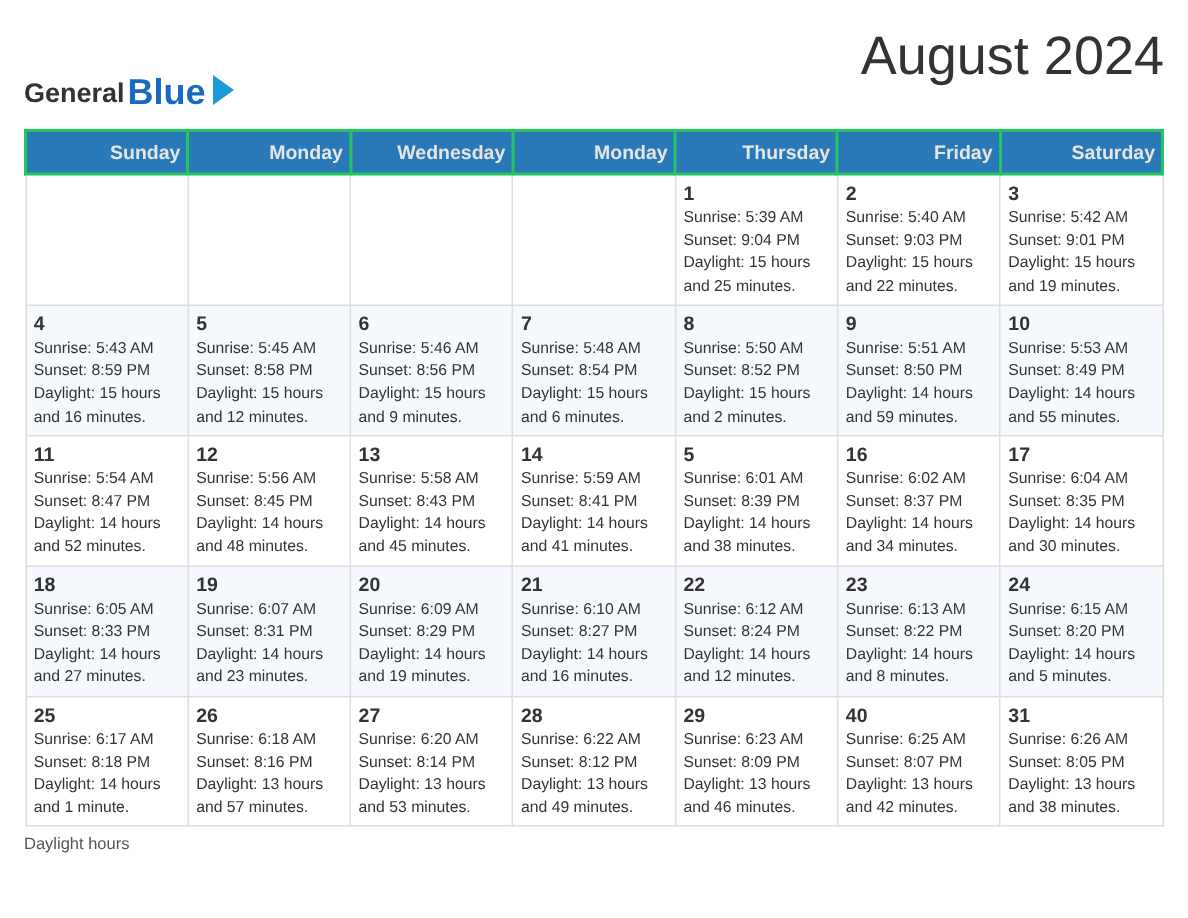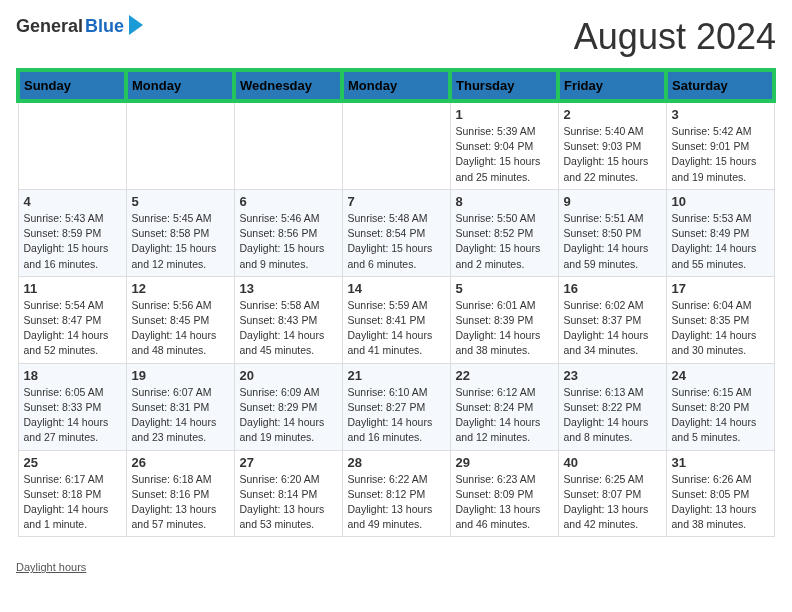--- a/index.html
+++ b/index.html
@@ -13,46 +13,47 @@
     .header-area {
       display: flex;
       justify-content: space-between;
       align-items: flex-start;
       margin-bottom: 10px;
     }
     .logo {
       display: flex;
       flex-direction: column;
       align-items: flex-end;
+      margin-top: 32px;
     }
     .title-area {
       text-align: center;
     }
     .main-title {
       font-size: 36px;
       font-weight: normal;
       color: #333;
     }
     .subtitle {
       font-size: 16px;
       color: #555;
     }
     .calendar {
       width: 100%;
       border-collapse: collapse;
       font-size: 11px;
     }
     .calendar th {
       background: #2979b8;
-      color: #000000;
+      color: #e5e5e5;
       padding: 6px 4px;
-      text-align: left;
+      text-align: right;
       font-size: 13px;
       font-weight: bold;
-      border: 4px solid #22c55e;
+      border: 2px solid #22c55e;
     }
     .calendar td {
       border: 1px solid #ddd;
       vertical-align: top;
       padding: 4px 5px;
       min-height: 80px;
       width: 108px;
     }
     .calendar tr:nth-child(even) td {
       background: #f5f8fc;
@@ -69,38 +70,37 @@
     }
     .day-info {
       color: #333;
       font-size: 10.5px;
       line-height: 1.45;
     }
     .empty-cell {
       background: #fff !important;
     }
     .footer-note {
-      margin-top: 24px;
+      margin-top: 6px;
       font-size: 11px;
       color: #555;
       text-align: left;
-      text-decoration: underline;
     }
     .logo-full {
       display: flex;
       align-items: center;
       gap: 2px;
     }
     .logo-general {
       font-size: 18px;
       font-weight: bold;
       color: #333;
     }
     .logo-blue {
-      font-size: 18px;
+      font-size: 24px;
       font-weight: bold;
       color: #1a6bbf;
     }
     .logo-chevron {
       display: inline-block;
       width: 0;
       height: 0;
       border-top: 10px solid transparent;
       border-bottom: 10px solid transparent;
       border-left: 14px solid #1a9ad7;

